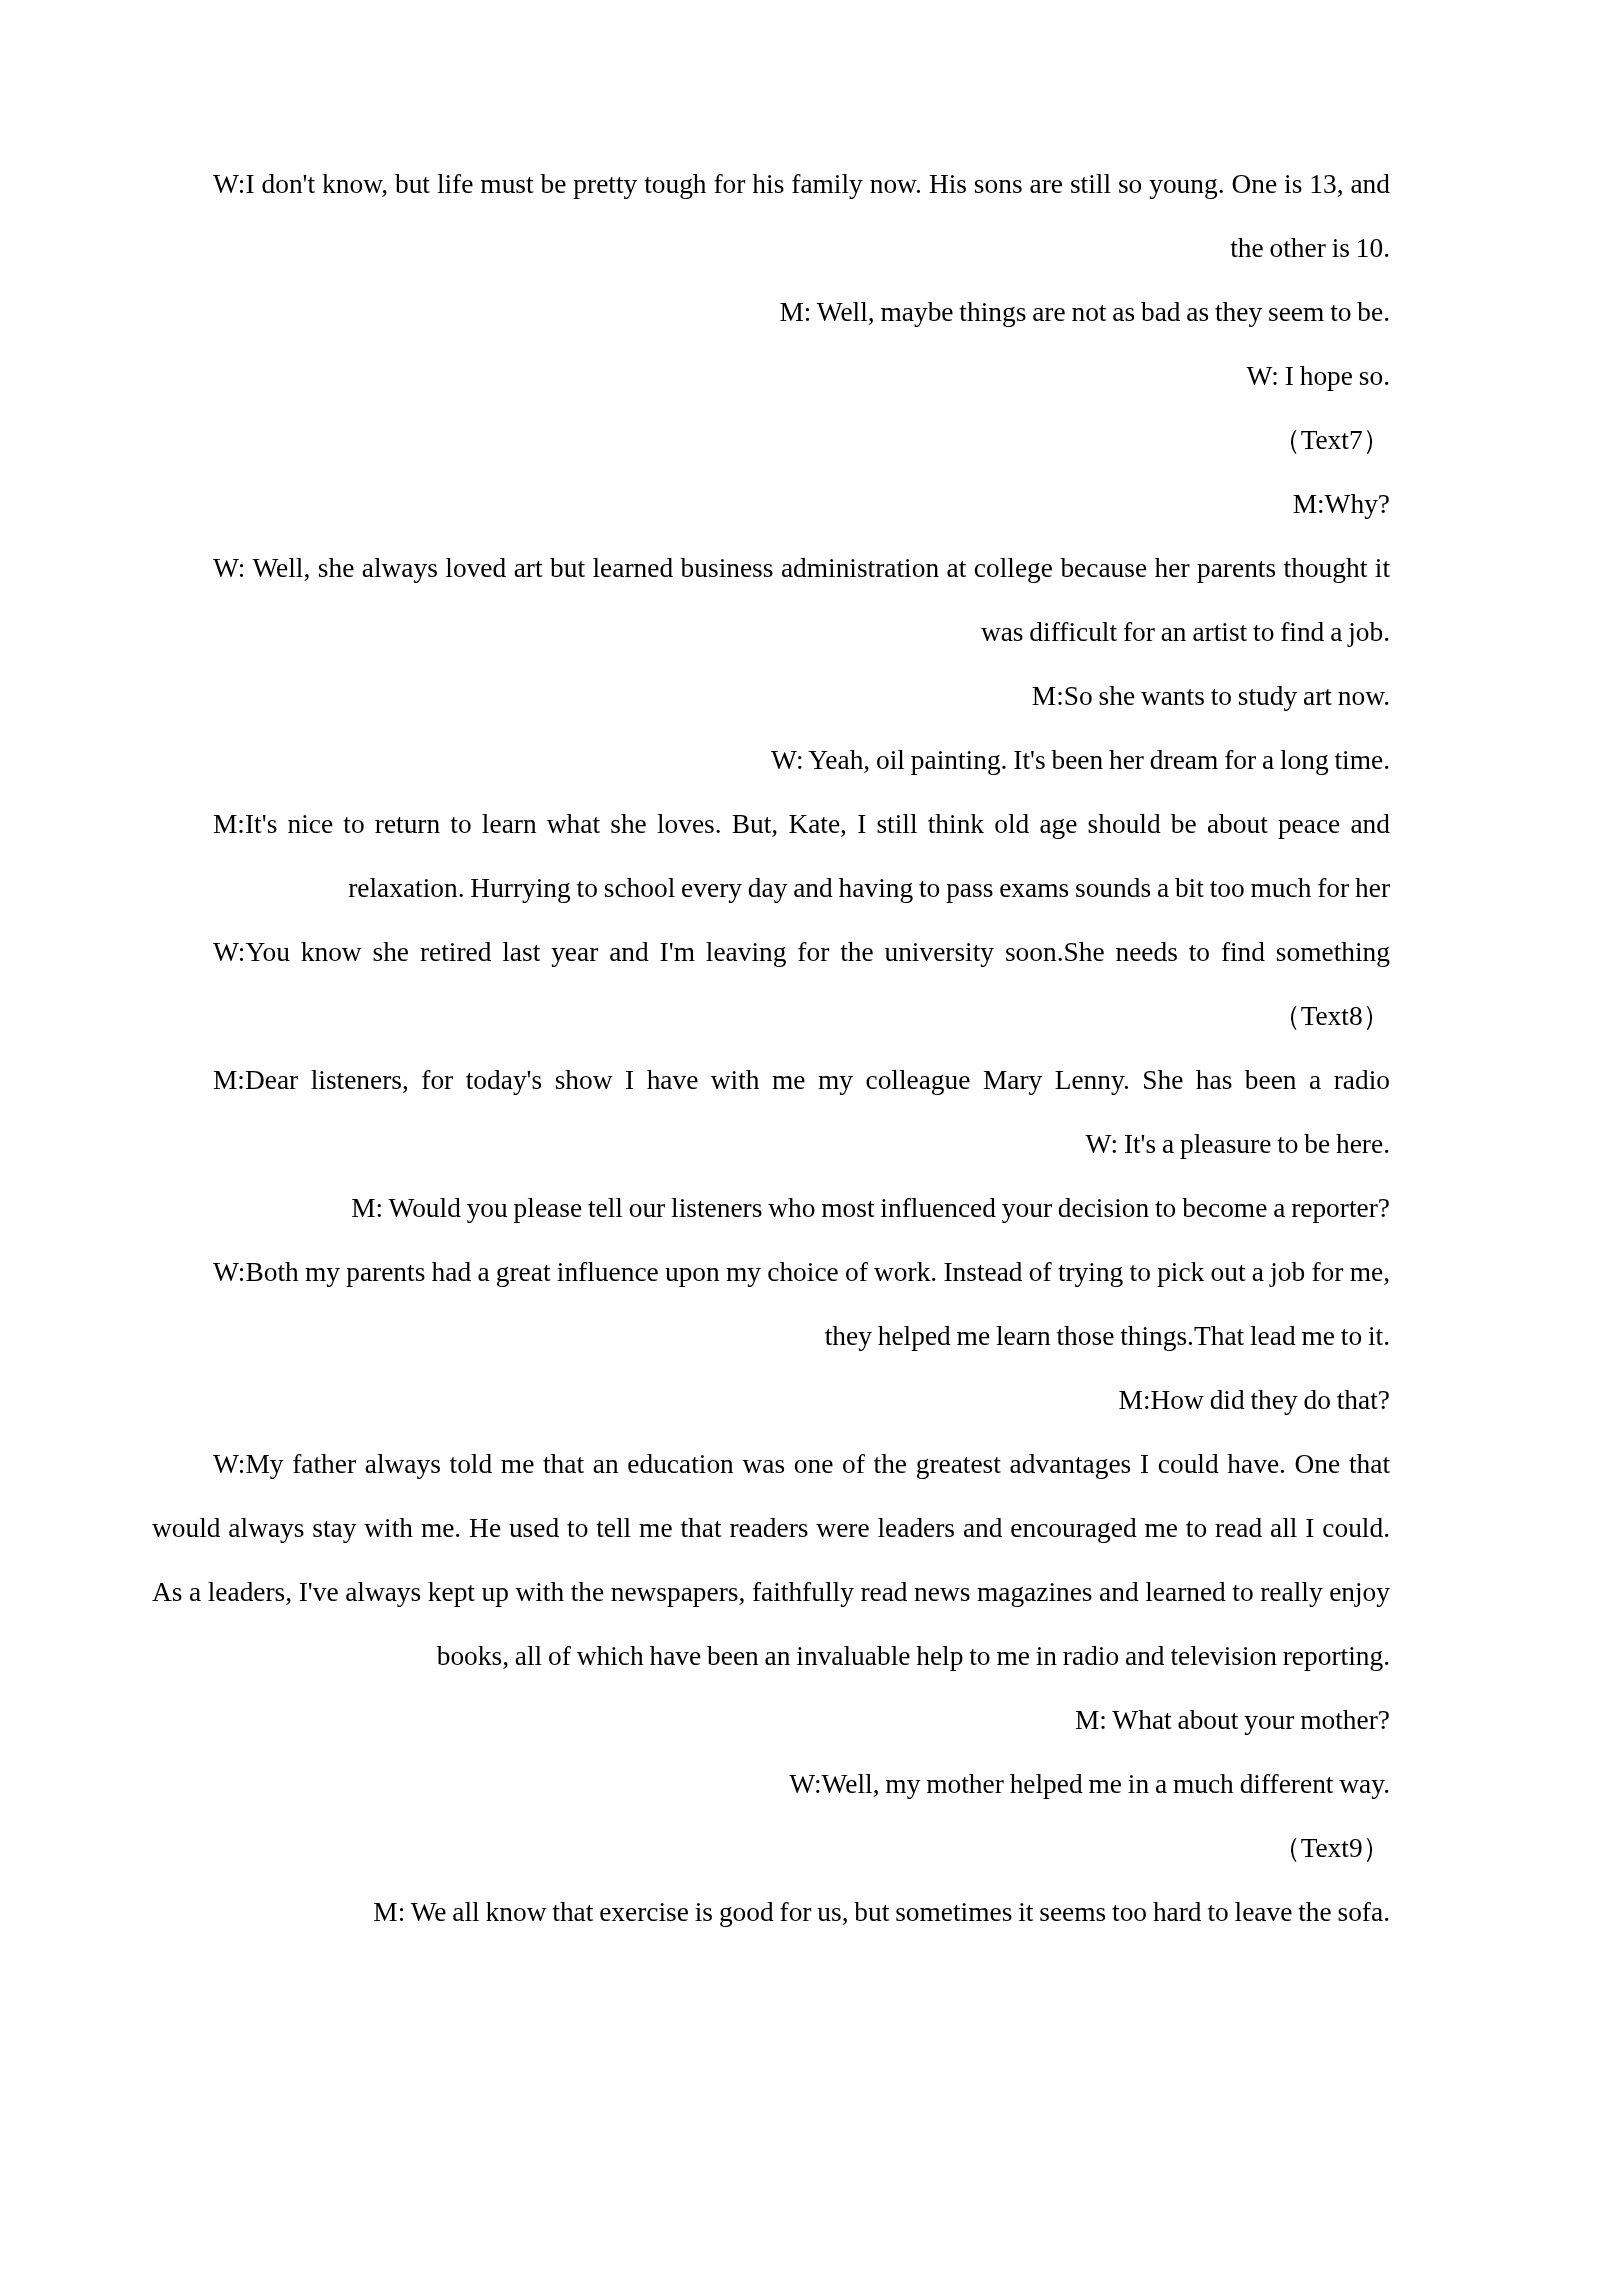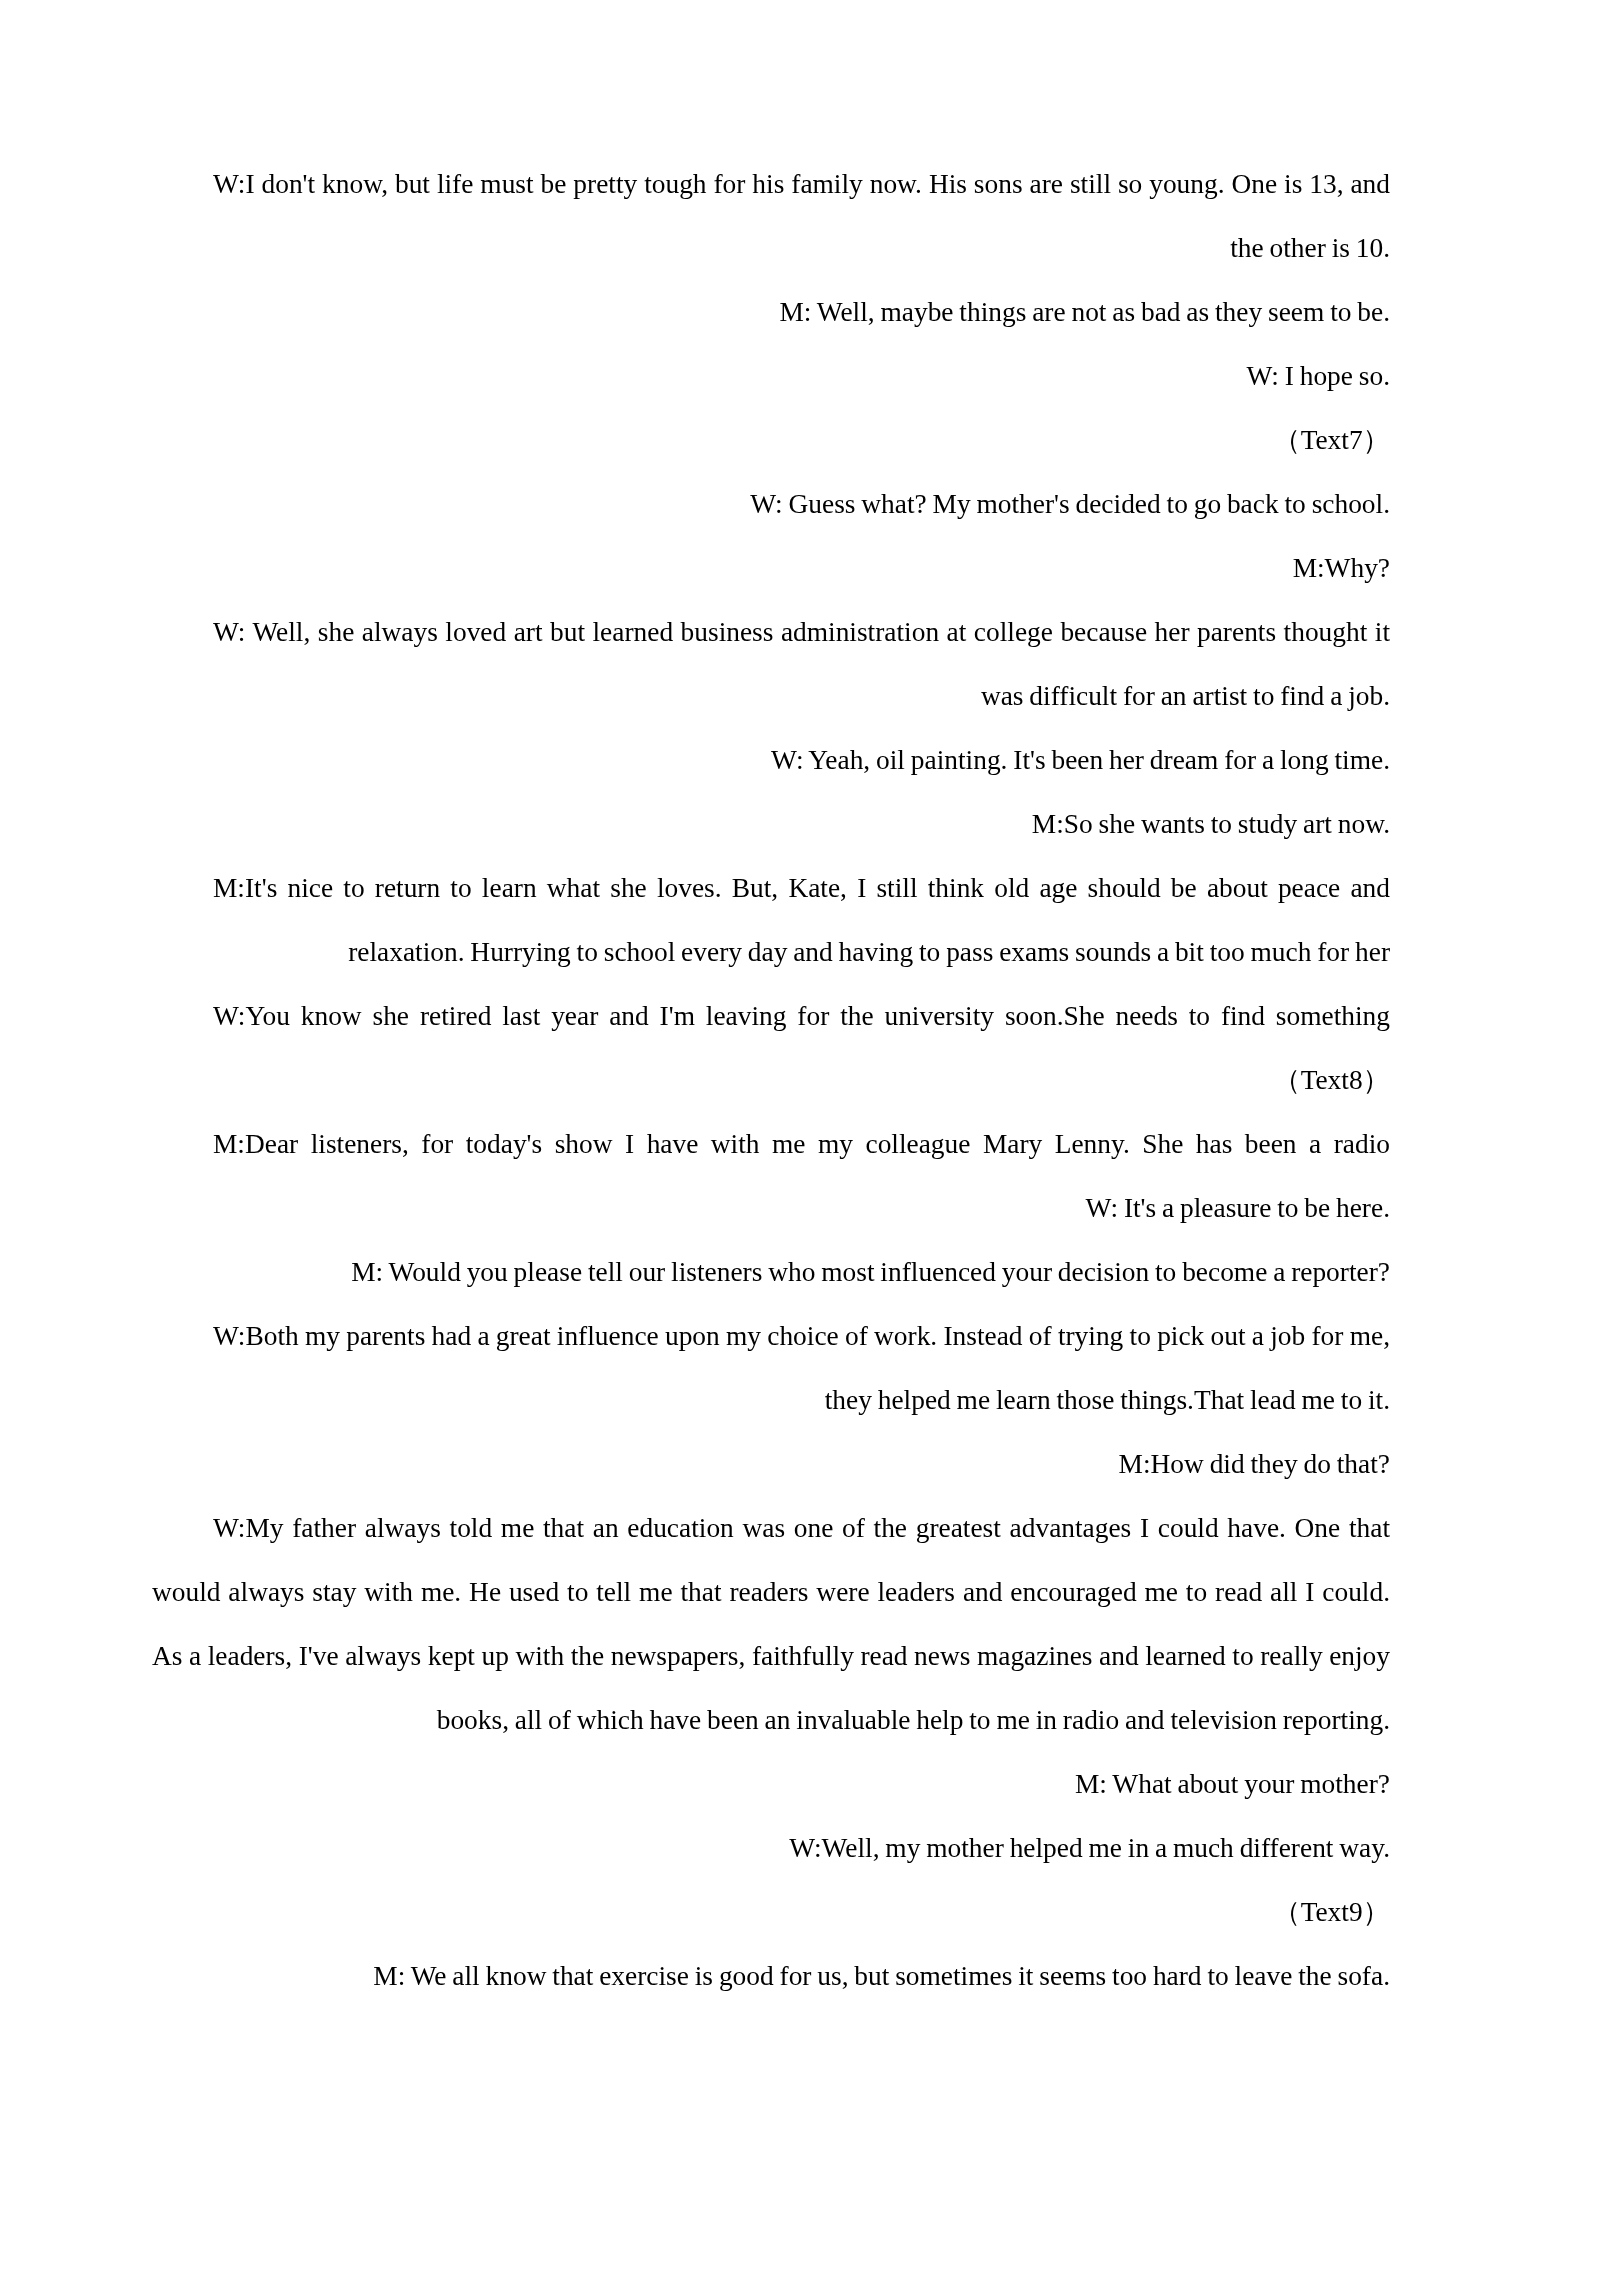--- a/index.html
+++ b/index.html
@@ -41,26 +41,25 @@
 </head>
 <body>
 
 <div class="page">
   <div class="transcript" id="transcript">
       <div class="line indent stretch">W:I don't know, but life must be pretty tough for his family now. His sons are still so young. One is 13, and</div>
       <div class="line indent">the other is 10.</div>
       <div class="line indent">M: Well, maybe things are not as bad as they seem to be.</div>
       <div class="line indent">W: I hope so.</div>
       <div class="line indent">（Text7）</div>
-      <div class="line indent">W: Guess what? My mother's decided to go back to school.</div>
       <div class="line indent">M:Why?</div>
       <div class="line indent stretch">W: Well, she always loved art but learned business administration at college because her parents thought it</div>
       <div class="line">was difficult for an artist to find a job.</div>
+      <div class="line indent">M:So she wants to study art now.</div>
       <div class="line indent">W: Yeah, oil painting. It's been her dream for a long time.</div>
-      <div class="line indent">M:So she wants to study art now.</div>
       <div class="line indent stretch">M:It's nice to return to learn what she loves. But, Kate, I still think old age should be about peace and</div>
       <div class="line">relaxation. Hurrying to school every day and having to pass exams sounds a bit too much for her</div>
       <div class="line indent stretch">W:You know she retired last year and I'm leaving for the university soon.She needs to find something</div>
       <div class="line indent">（Text8）</div>
       <div class="line indent stretch">M:Dear listeners, for today's show I have with me my colleague Mary Lenny. She has been a radio</div>
       <div class="line indent">W: It's a pleasure to be here.</div>
       <div class="line indent">M: Would you please tell our listeners who most influenced your decision to become a reporter?</div>
       <div class="line indent stretch">W:Both my parents had a great influence upon my choice of work. Instead of trying to pick out a job for me,</div>
       <div class="line">they helped me learn those things.That lead me to it.</div>
       <div class="line indent">M:How did they do that?</div>

